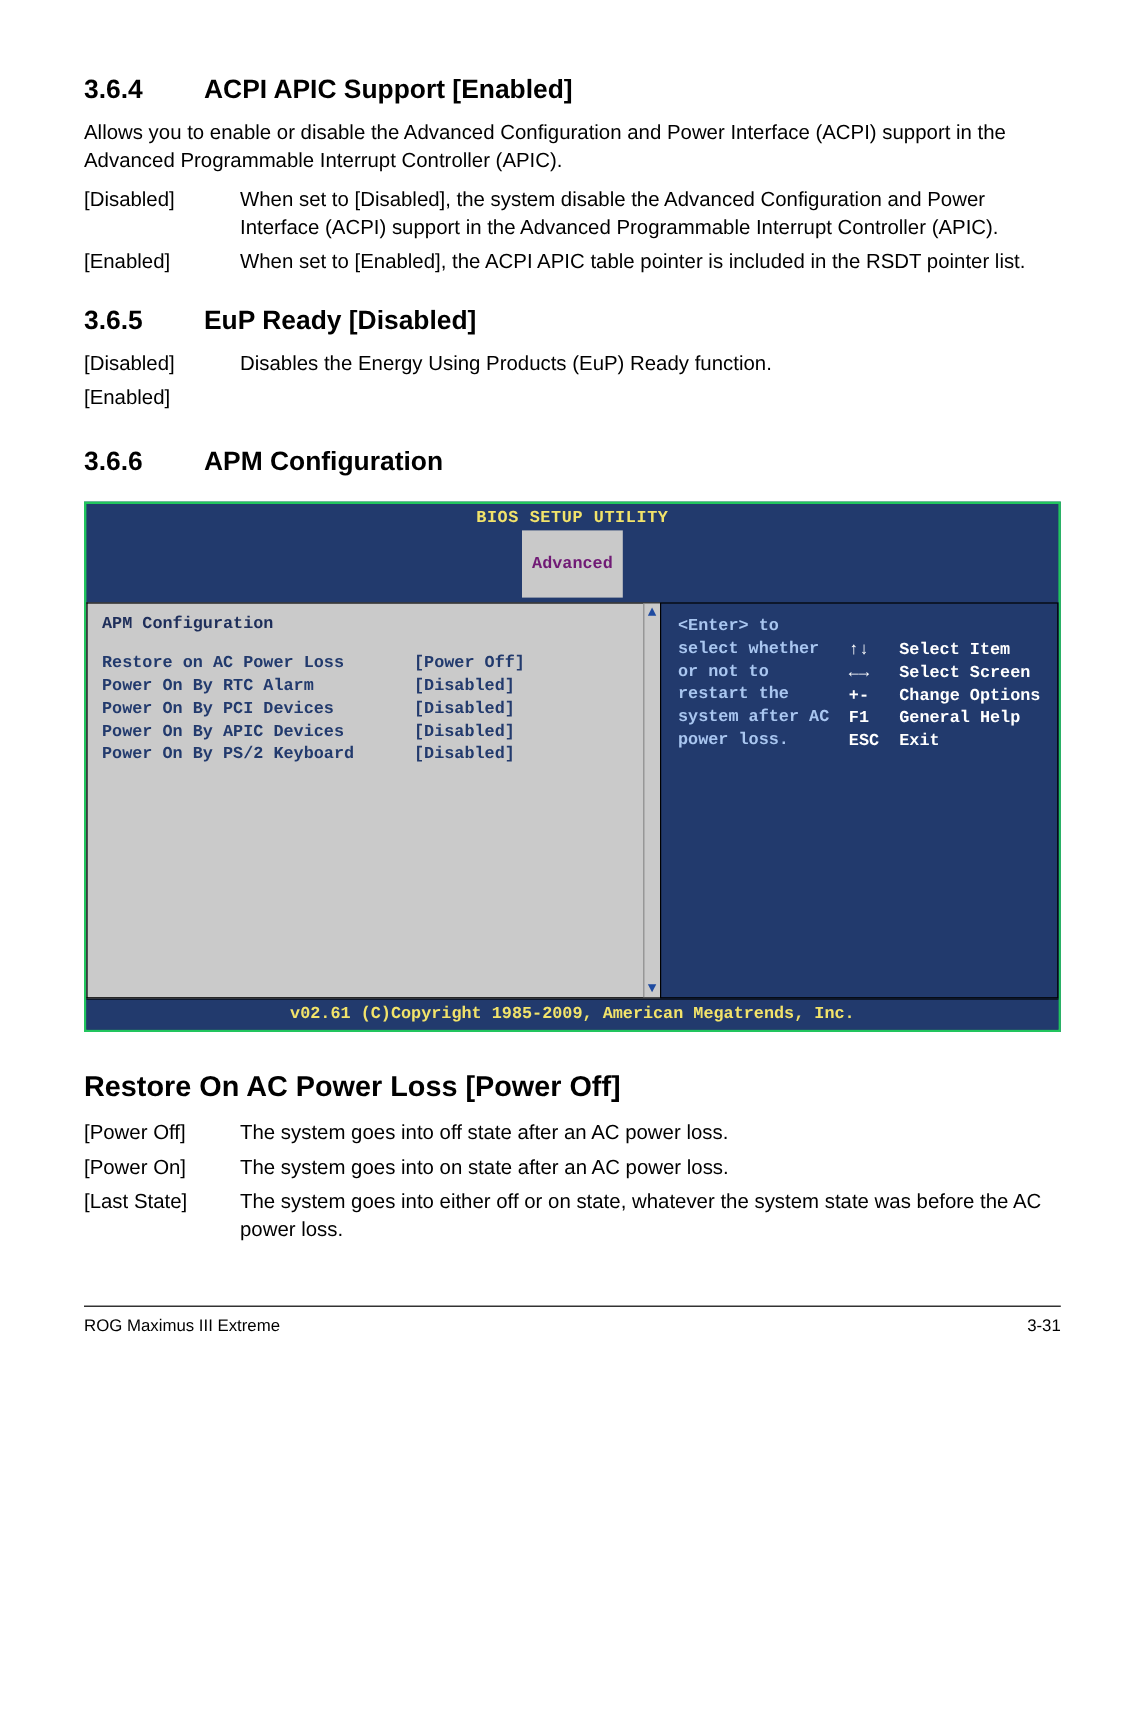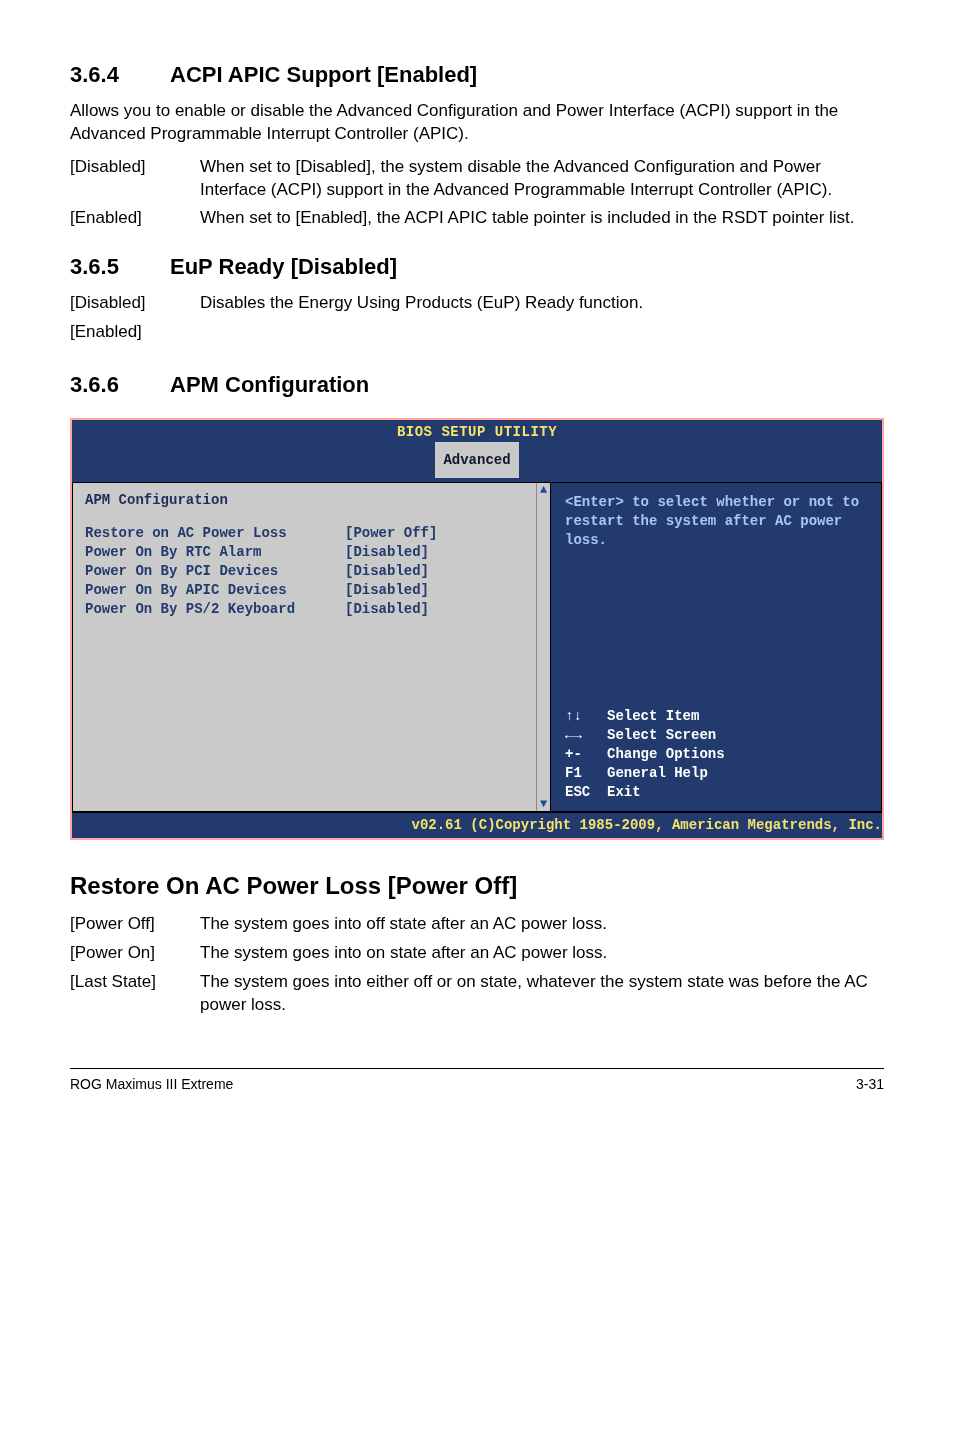--- a/index.html
+++ b/index.html
@@ -25,21 +25,21 @@
   .kv-val { flex: 1; }
   .section-block { margin-bottom: 22px; }
   h3.sub-heading {
     font-size: 24px;
     font-weight: bold;
     margin-top: 28px;
     margin-bottom: 10px;
   }
   
   .bios-outer {
-    border: 2px solid #fca5a5;
+    border: 2px solid #22c55e;
     background: #223a6d;
     color: #fff;
     font-family: "Courier New", monospace;
     font-size: 14px;
     font-weight: bold;
     margin-top: 18px;
     margin-bottom: 30px;
   }
   .bios-title-row {
     text-align: center;
@@ -47,22 +47,22 @@
     color: #f2e36a;
     letter-spacing: 0.5px;
   }
   .bios-tab-row {
     text-align: center;
     padding-bottom: 4px;
   }
   .bios-tab {
     display: inline-block;
     background: #c9c9c9;
-    color: #0f172a;
-    padding: 9px 8px;
+    color: #701a75;
+    padding: 19px 8px;
     font-weight: bold;
   }
   .bios-body {
     display: flex;
     background: #223a6d;
   }
   .bios-left {
     flex: 1.5;
     background: #cacaca;
     color: #1e2e5a;
@@ -97,31 +97,31 @@
   }
   .bios-arrow-up { top: 0; }
   .bios-arrow-down { bottom: 0; }
   .bios-right {
     flex: 1;
     background: #223a6d;
     color: #8fb1e6;
     border: 1px solid #000;
     padding: 10px 14px;
     display: flex;
-    flex-direction: column;
+    flex-direction: row;
     justify-content: space-between;
   }
   .bios-help-top { color: #a9c6f0; }
   .bios-help-keys { color: #fff; margin-top: 20px; }
   .bios-help-keys div { white-space: pre; }
   .bios-help-keys .key { display: inline-block; width: 42px; }
   .bios-footer {
     background: #223a6d;
     color: #f2e36a;
-    text-align: right;
+    text-align: center;
     padding: 3px 0;
     border-top: 1px solid #000;
   }
   
   .page-footer {
     display: flex;
     justify-content: space-between;
     font-size: 14px;
     color: #000;
     border-top: 1px solid #000;

